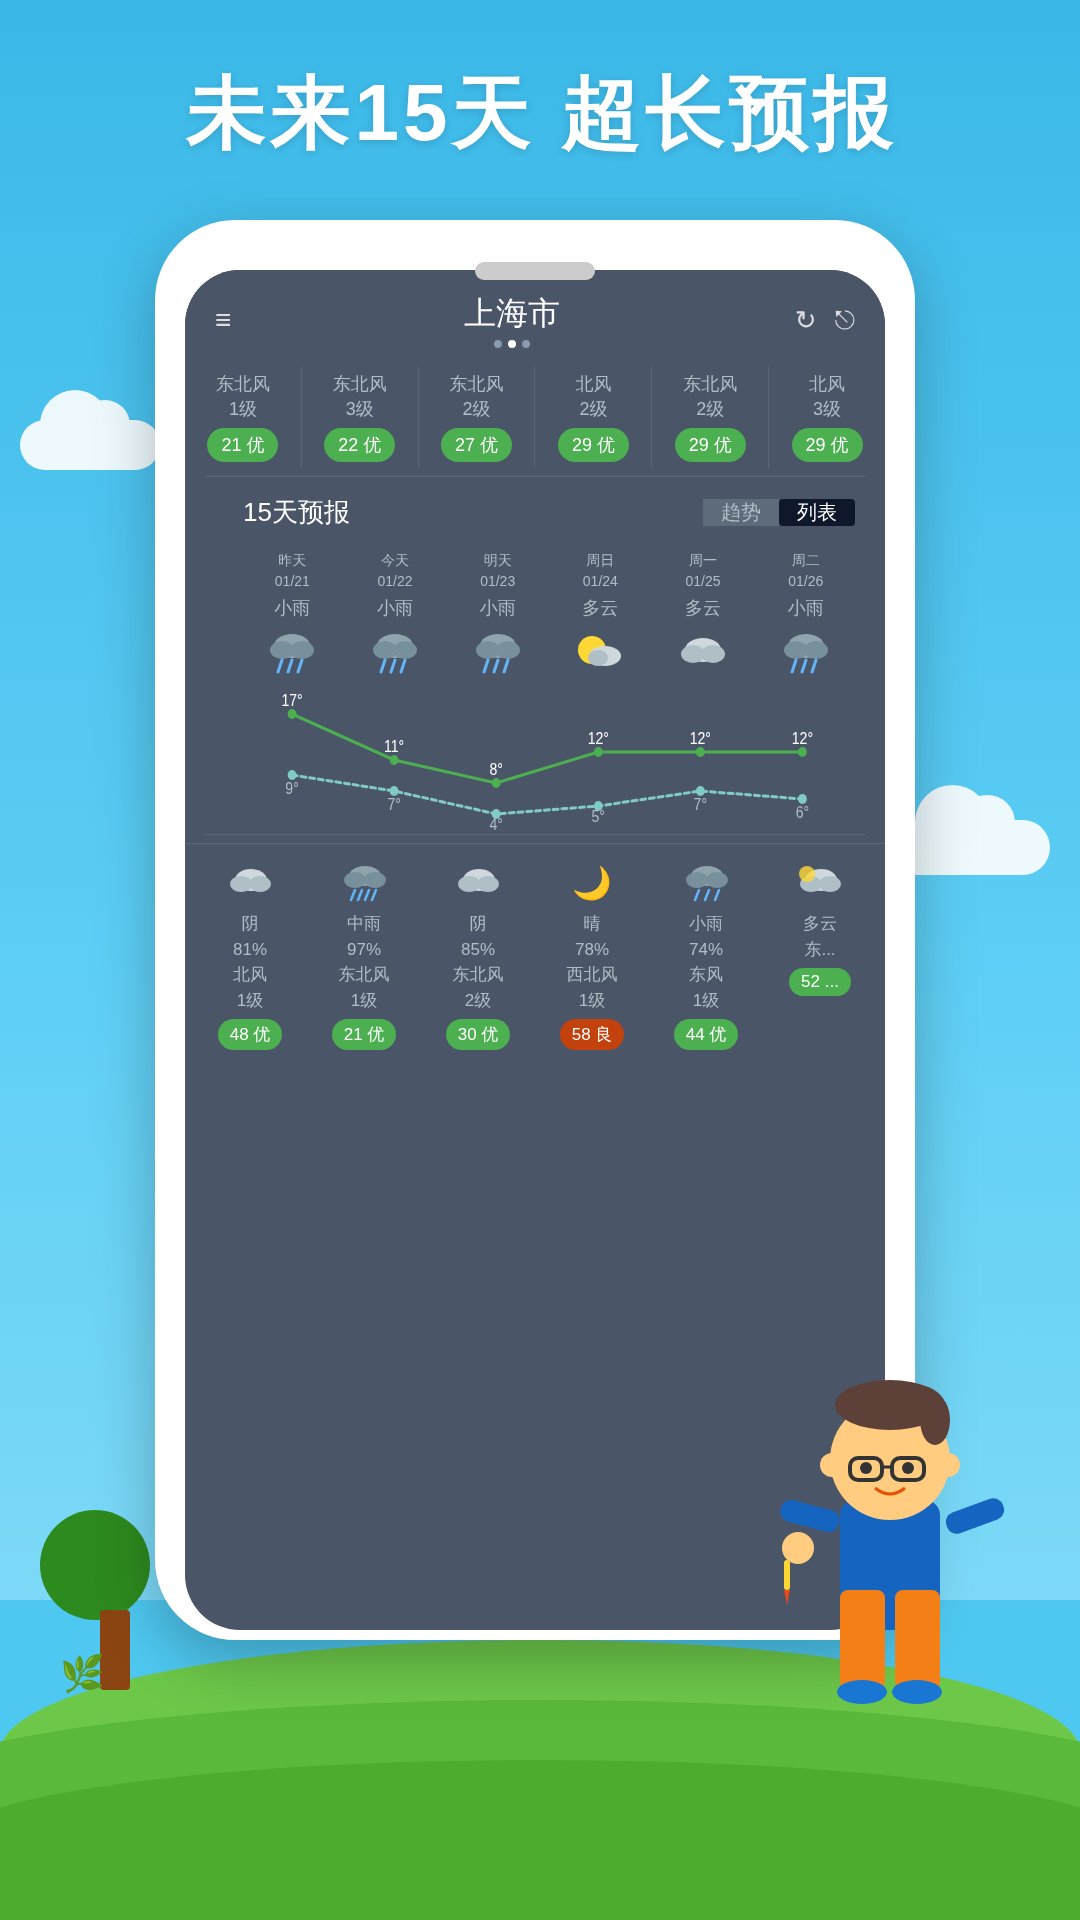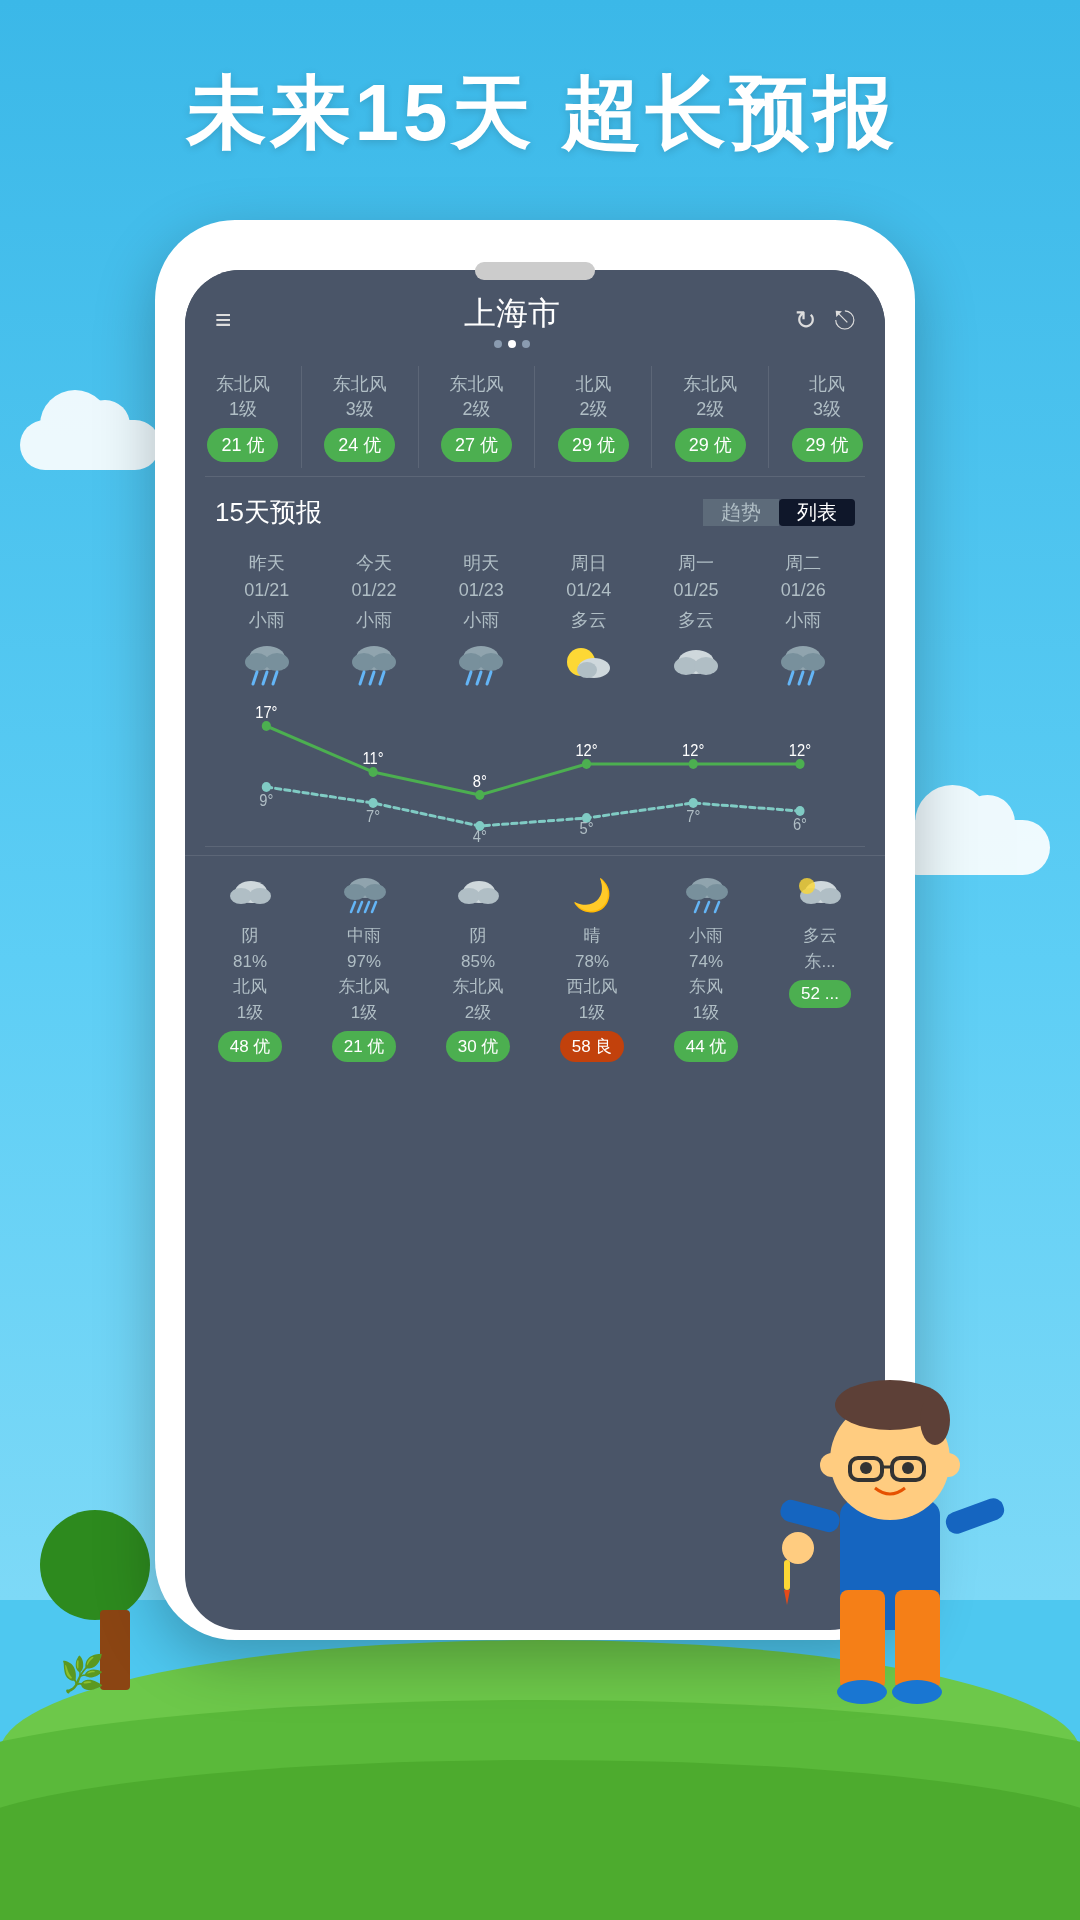--- a/index.html
+++ b/index.html
@@ -192,20 +192,21 @@
       border-radius: 20px;
       padding: 5px 14px;
       font-size: 18px;
       margin-top: 6px;
     }
 
     
     .forecast-section {
       background: #4a5568;
       padding: 0 20px;
+      margin-left: 28px;
     }
     .forecast-header {
       display: flex;
       align-items: center;
       justify-content: space-between;
       padding: 18px 10px 12px;
     }
     .forecast-title {
       color: white;
       font-size: 26px;
@@ -233,21 +234,21 @@
       display: flex;
       padding: 0 8px;
     }
     .day-col {
       flex: 1;
       text-align: center;
       padding: 8px 4px;
     }
     .day-label {
       color: #b0bec5;
-      font-size: 18px;
+      font-size: 14px;
       line-height: 1.5;
     }
     .day-condition {
       color: #b0bec5;
       font-size: 18px;
       margin-top: 4px;
     }
 
     
     .weather-icon-sm {
@@ -401,21 +402,21 @@
       </div>
     </div>
 
     <div class="wind-aqi-row">
       <div class="wind-aqi-col">
         <div class="wind-text">东北风<br>1级</div>
         <div class="aqi-badge">21 优</div>
       </div>
       <div class="wind-aqi-col">
         <div class="wind-text">东北风<br>3级</div>
-        <div class="aqi-badge">24 优</div>
+        <div class="aqi-badge">22 优</div>
       </div>
       <div class="wind-aqi-col">
         <div class="wind-text">东北风<br>2级</div>
         <div class="aqi-badge">27 优</div>
       </div>
       <div class="wind-aqi-col">
         <div class="wind-text">北风<br>2级</div>
         <div class="aqi-badge">29 优</div>
       </div>
       <div class="wind-aqi-col">

